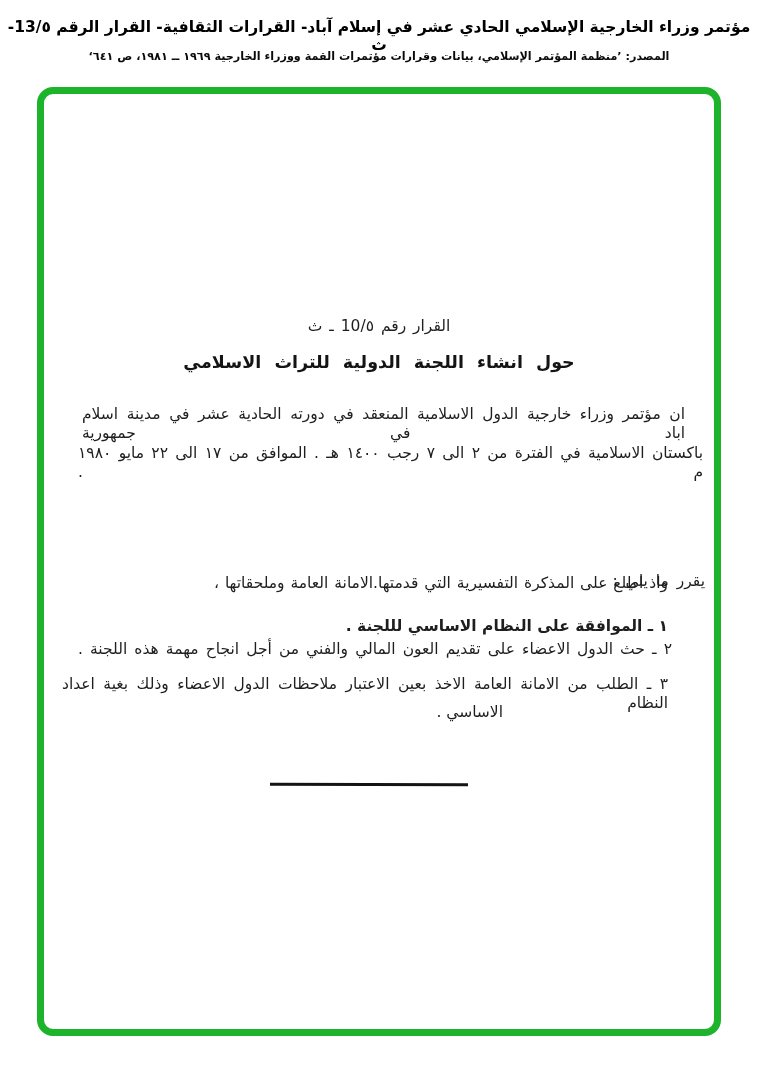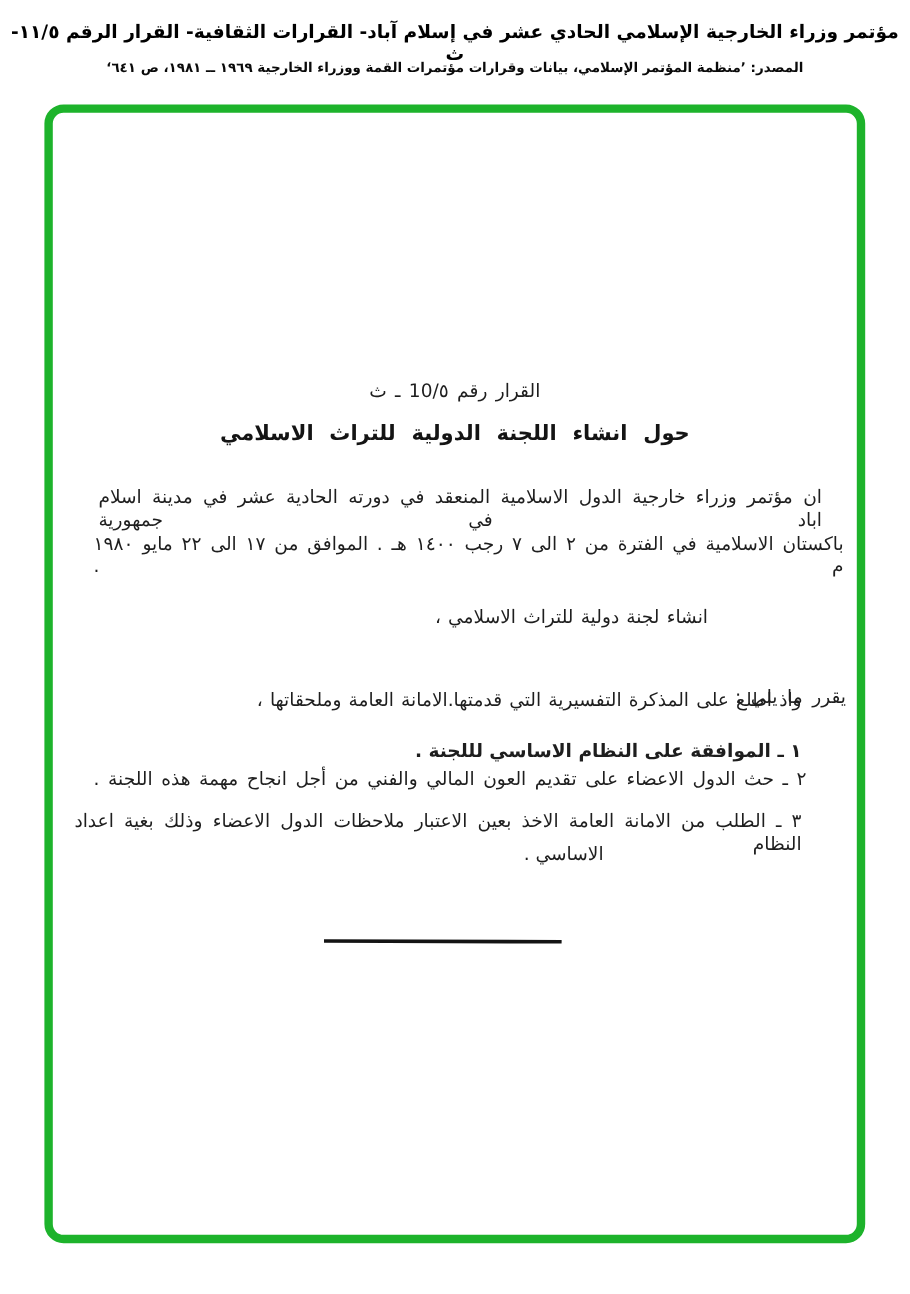--- a/index.html
+++ b/index.html
@@ -92,34 +92,33 @@
     width: 198px; height: 3px;
     background: #141414;
     transform: rotate(0.2deg);
   }
 </style>
 </head>
 <body>
 
 <div class="page">
 
-  <div class="hdr-line1">مؤتمر وزراء الخارجية الإسلامي الحادي عشر في إسلام آباد- القرارات الثقافية- القرار الرقم ١١/٥- ث</div>
+  <div class="hdr-line1">مؤتمر وزراء الخارجية الإسلامي الحادي عشر في إسلام آباد- القرارات الثقافية- القرار الرقم 13/٥- ث</div>
 
   <div class="hdr-line2">المصدر: ’منظمة المؤتمر الإسلامي، بيانات وقرارات مؤتمرات القمة ووزراء الخارجية ١٩٦٩ ــ ١٩٨١، ص ٦٤١‘</div>
 
   <div class="frame" style="border-color: rgb(29, 179, 43);">
 
     <div class="t-num">القرار رقم 10/٥ ـ ث</div>
 
     <div class="t-title">حول انشاء اللجنة الدولية للتراث الاسلامي</div>
 
     <div class="ln just l0">ان مؤتمر وزراء خارجية الدول الاسلامية المنعقد في دورته الحادية عشر في مدينة اسلام اباد في جمهورية</div>
     <div class="ln just l1">باكستان الاسلامية في الفترة من ٢ الى ٧ رجب ١٤٠٠ هـ . الموافق من ١٧ الى ٢٢ مايو ١٩٨٠ م .</div>
 
-    <div class="ln l3">انشاء لجنة دولية للتراث الاسلامي ،</div>
 
     <div class="ln l4">واذ اطلع على المذكرة التفسيرية التي قدمتها.الامانة العامة وملحقاتها ،</div>
 
     <div class="ln l5">يقرر ما يلي :</div>
 
     <div class="ln l6 bold-start">١ ـ الموافقة على النظام الاساسي لللجنة .</div>
 
     <div class="ln just l7">٢ ـ حث الدول الاعضاء على تقديم العون المالي والفني من أجل انجاح مهمة هذه اللجنة .</div>
 
     <div class="ln just l8">٣ ـ الطلب من الامانة العامة الاخذ بعين الاعتبار ملاحظات الدول الاعضاء وذلك بغية اعداد النظام</div>

